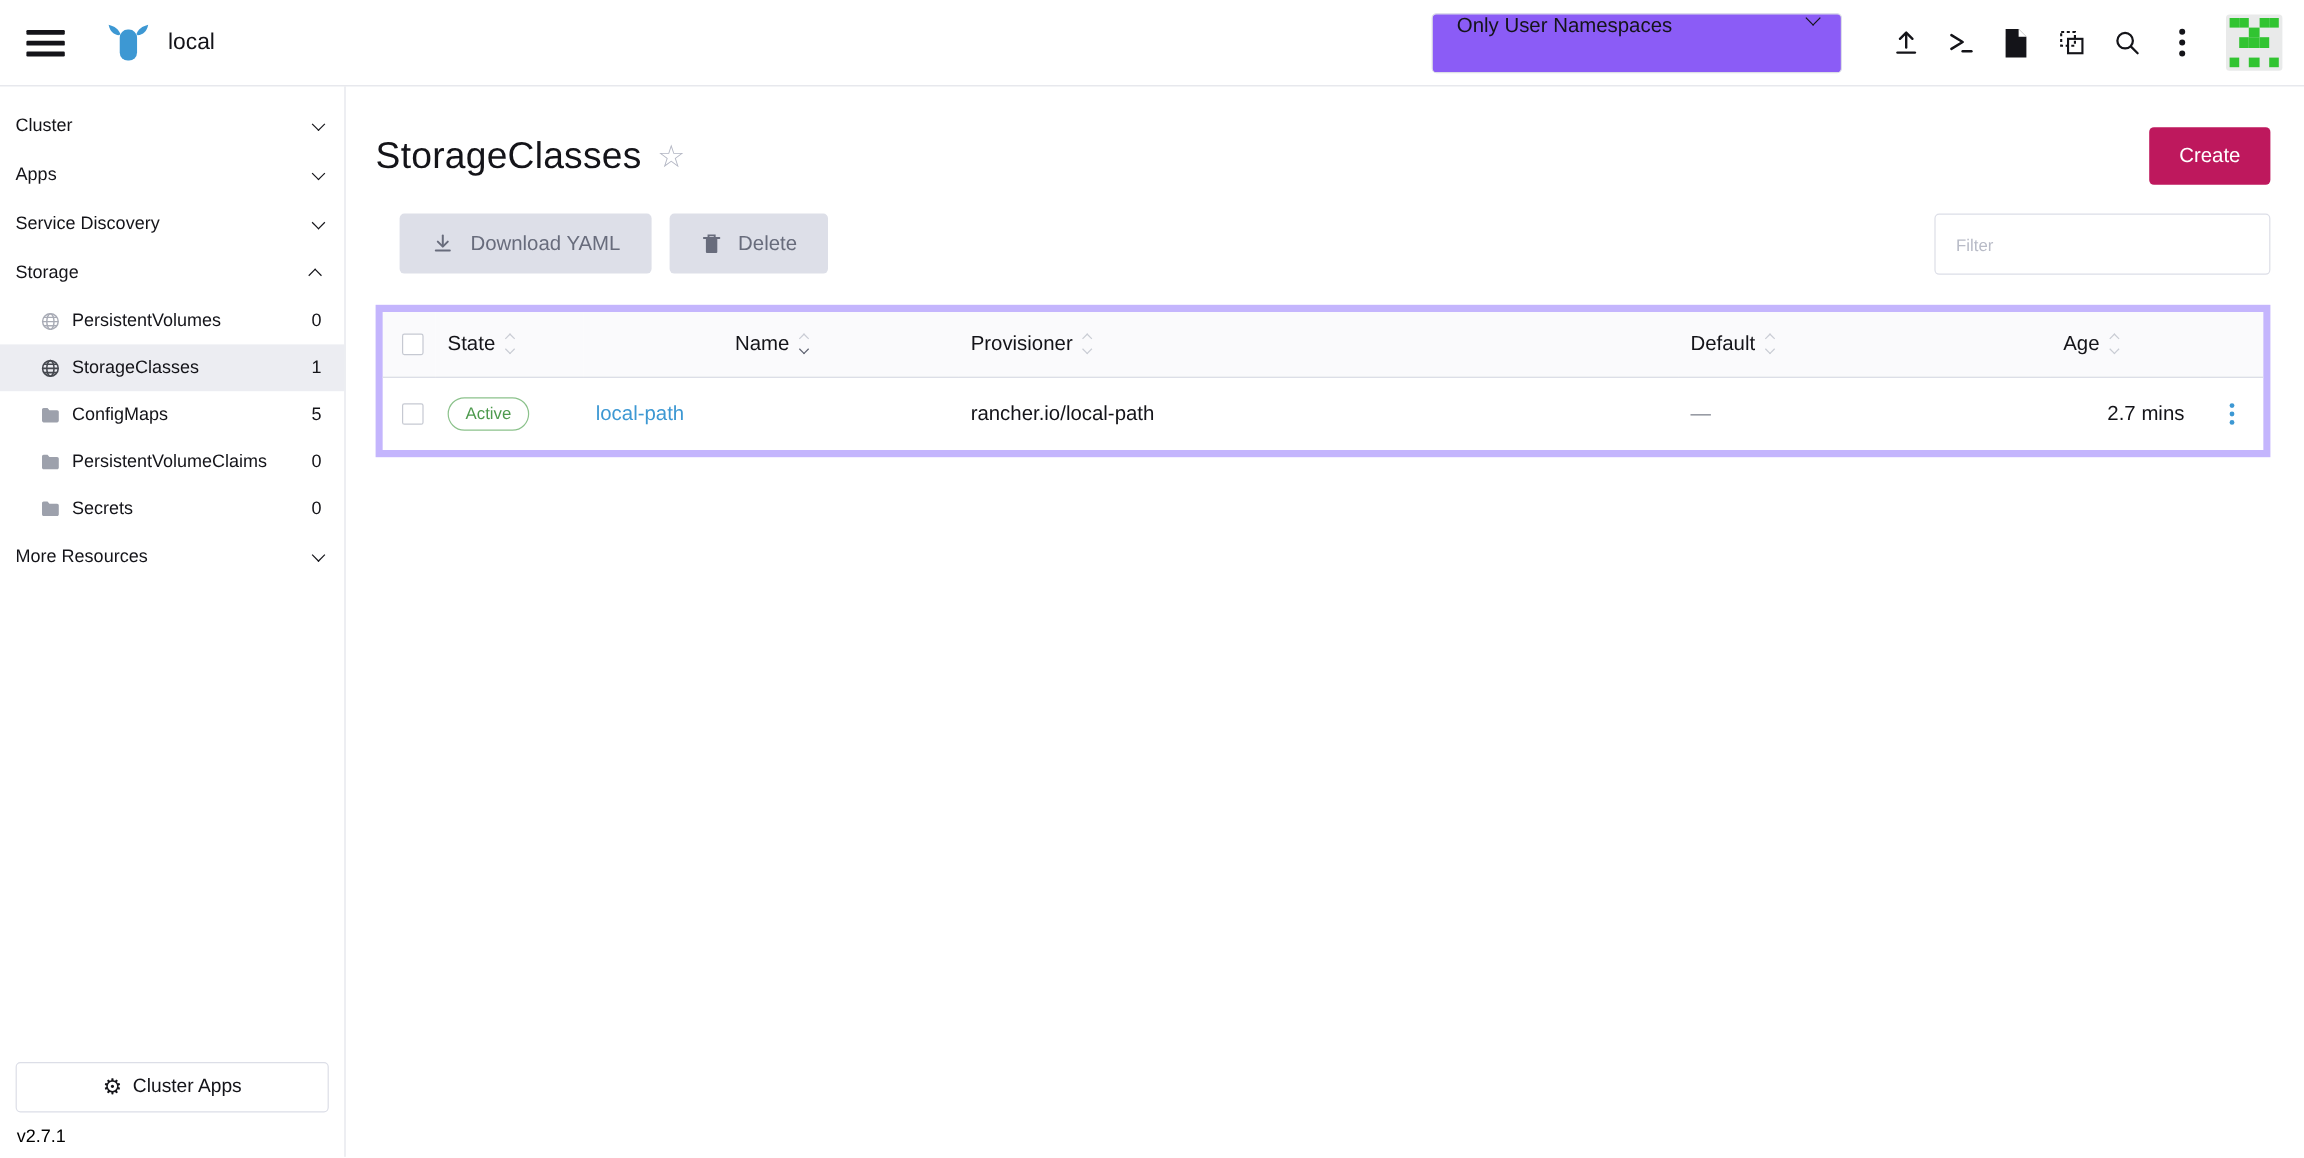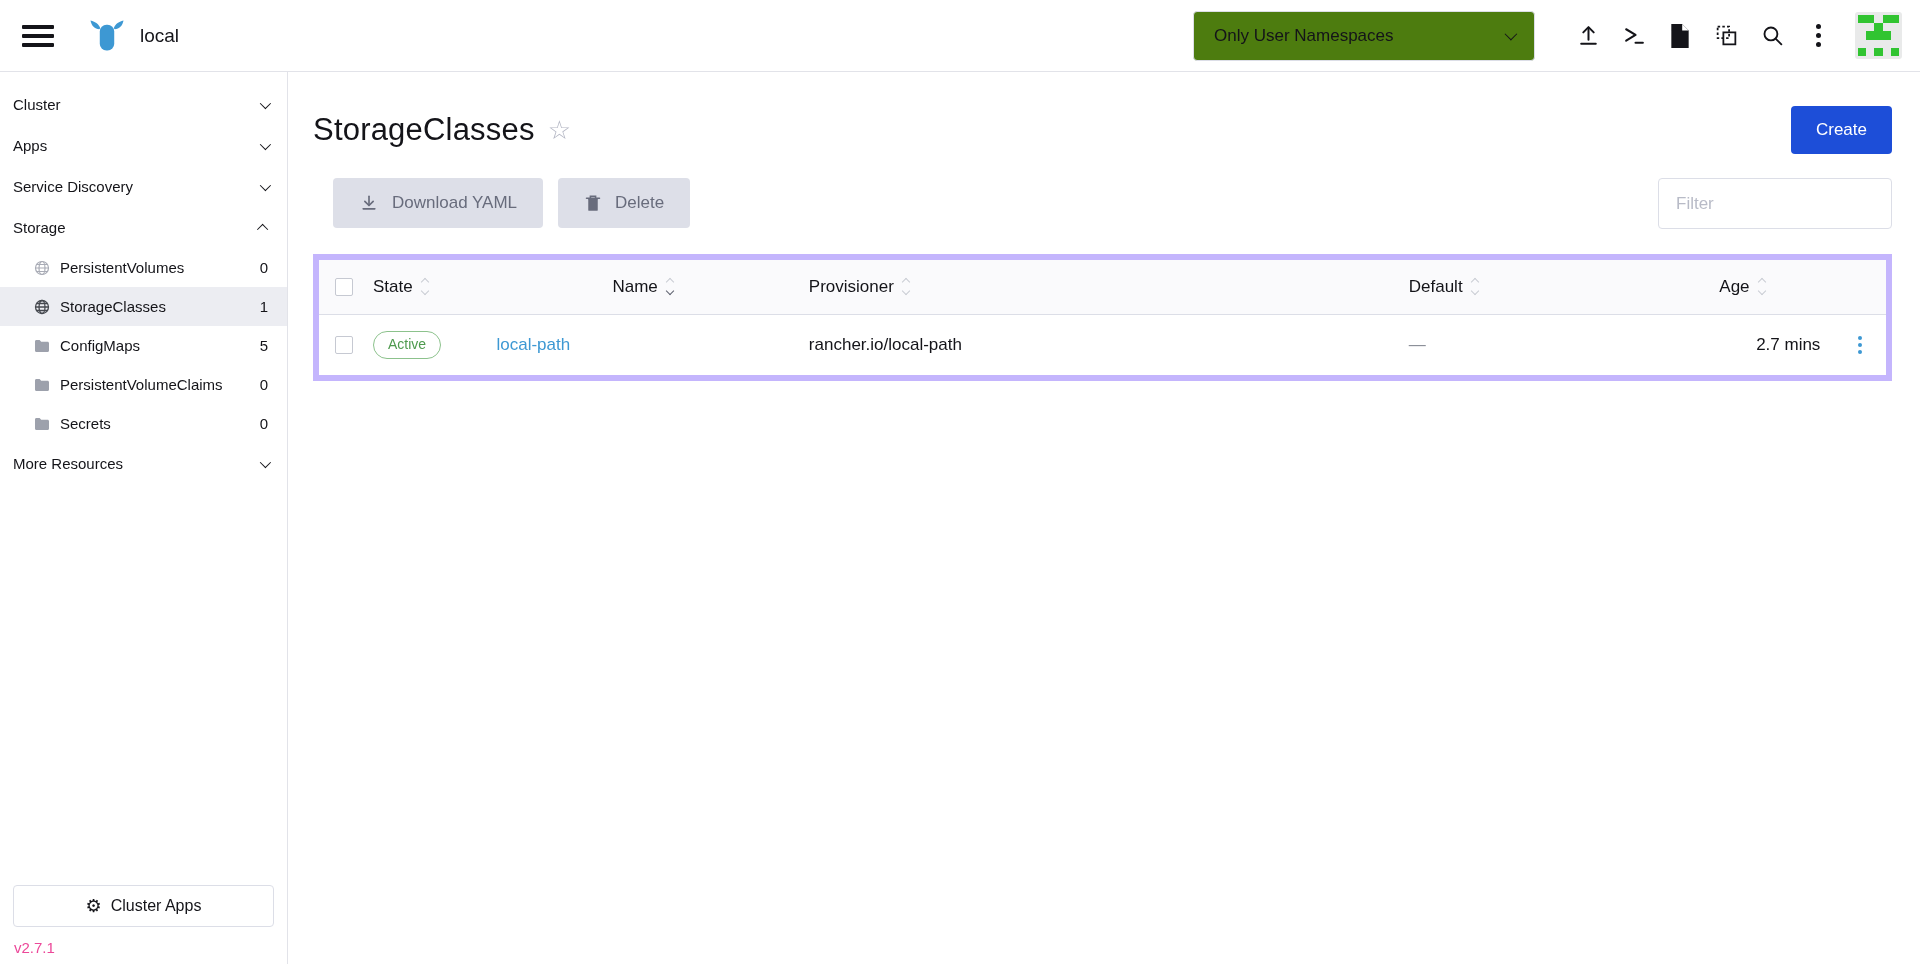--- a/index.html
+++ b/index.html
@@ -14,22 +14,22 @@
     height:72px; display:flex; align-items:center;
     padding:0 18px 0 22px; border-bottom:1px solid #E2E3E9; background:#fff;
   }
   .hamburger { display:flex; flex-direction:column; gap:5px; width:32px; cursor:pointer; }
   .hamburger i { display:block; height:4px; background:#141419; border-radius:1px; }
   .logo { margin-left:34px; display:flex; align-items:center; }
   .cluster-name { margin-left:14px; font-size:19px; }
   .header-right { margin-left:auto; display:flex; align-items:center; }
   .ns-select {
     width:342px; height:50px; border:1px solid #DCDEE7; border-radius:4px;
-    display:flex; align-items:center; justify-content:space-between;
-    padding:0 20px; font-size:17px; margin-right:30px; cursor:pointer; background:#4d7c0f;
+    display:flex; align-items:flex-start; justify-content:space-between;
+    padding:0 20px; font-size:17px; margin-right:30px; cursor:pointer; background:#8b5cf6;
   }
   .chev { width:9px; height:9px; border-right:1.8px solid #141419; border-bottom:1.8px solid #141419; display:inline-block; }
   .chev.down { transform:rotate(45deg) translateY(-2px); }
   .chev.up   { transform:rotate(-135deg) translateY(-2px); }
   .icon-btn { width:46px; height:46px; display:flex; align-items:center; justify-content:center; cursor:pointer; }
   .kebab { display:flex; flex-direction:column; gap:4px; }
   .kebab i { width:5px; height:5px; border-radius:50%; background:#141419; }
   .avatar { width:47px; height:47px; margin-left:14px; background:#E9EAEA; border-radius:3px; padding:3px;
             display:grid; grid-template-columns:repeat(5,1fr); grid-template-rows:repeat(5,1fr); cursor:pointer; }
   .avatar i { display:block; }
@@ -52,39 +52,39 @@
   .nav-child .count { margin-left:auto; font-size:15px; }
   .nav-child.selected { background:#ECEDF2; }
   .nav-child svg { flex-shrink:0; }
   .sidebar-bottom { position:absolute; left:13px; right:13px; bottom:8px; }
   .cluster-tools-btn {
     width:100%; height:42px; background:#fff; border:1px solid #DCDEE7; border-radius:4px;
     font-size:16px; font-family:inherit; color:#141419; cursor:pointer;
     display:flex; align-items:center; justify-content:center; gap:9px;
   }
   .gear-glyph { font-size:18px; line-height:1; }
-  .version { margin:12px 0 0 1px; color:#ec4899; font-size:15px; }
+  .version { margin:12px 0 0 1px; color:#000000; font-size:15px; }
   
   main { flex:1; padding:0 28px 0 25px; }
   .title-row { margin-top:34px; display:flex; align-items:center; }
   h1 { margin:0; font-size:31px; font-weight:400; letter-spacing:0.2px; }
   .star { margin-left:13px; font-size:26px; color:#B4B7C4; cursor:pointer; line-height:1; }
   .create-btn {
-    margin-left:auto; height:48px; padding:0 25px; background:#1d4ed8; color:#fff;
+    margin-left:auto; height:48px; padding:0 25px; background:#be185d; color:#fff;
     border:none; border-radius:4px; font-size:17px; font-family:inherit; cursor:pointer;
   }
   .actions-row { margin-top:24px; display:flex; align-items:flex-start;margin-left:20px; }
   .bulk-btn {
     height:50px; padding:0 26px; margin-right:15px; border:none; border-radius:4px;
     background:#DDDFE8; color:#686C7C; font-size:17px; font-family:inherit;
     display:flex; align-items:center; gap:13px; cursor:default;
   }
   .filter-input {
-    margin-left:auto; width:234px; height:51px; border:1px solid #DCDEE7; border-radius:4px;
-    font-size:17px; font-family:inherit; padding:4px 17px; color:#141419; outline:none;
+    margin-left:auto; width:280px; height:51px; border:1px solid #DCDEE7; border-radius:4px;
+    font-size:14px; font-family:inherit; padding:4px 17px; color:#141419; outline:none;
   }
   .filter-input::placeholder { color:#B8BBC7; }
   
   .table-wrap { margin-top:25px; border:6px solid #c4b5fd; }
   table { width:100%; border-collapse:collapse; }
   thead tr { background:#FAFAFC; height:54px; }
   thead th {
     text-align:left; font-weight:400; font-size:17px; padding:0 10px;
     border-bottom:1px solid #DCDEE7;
   }

